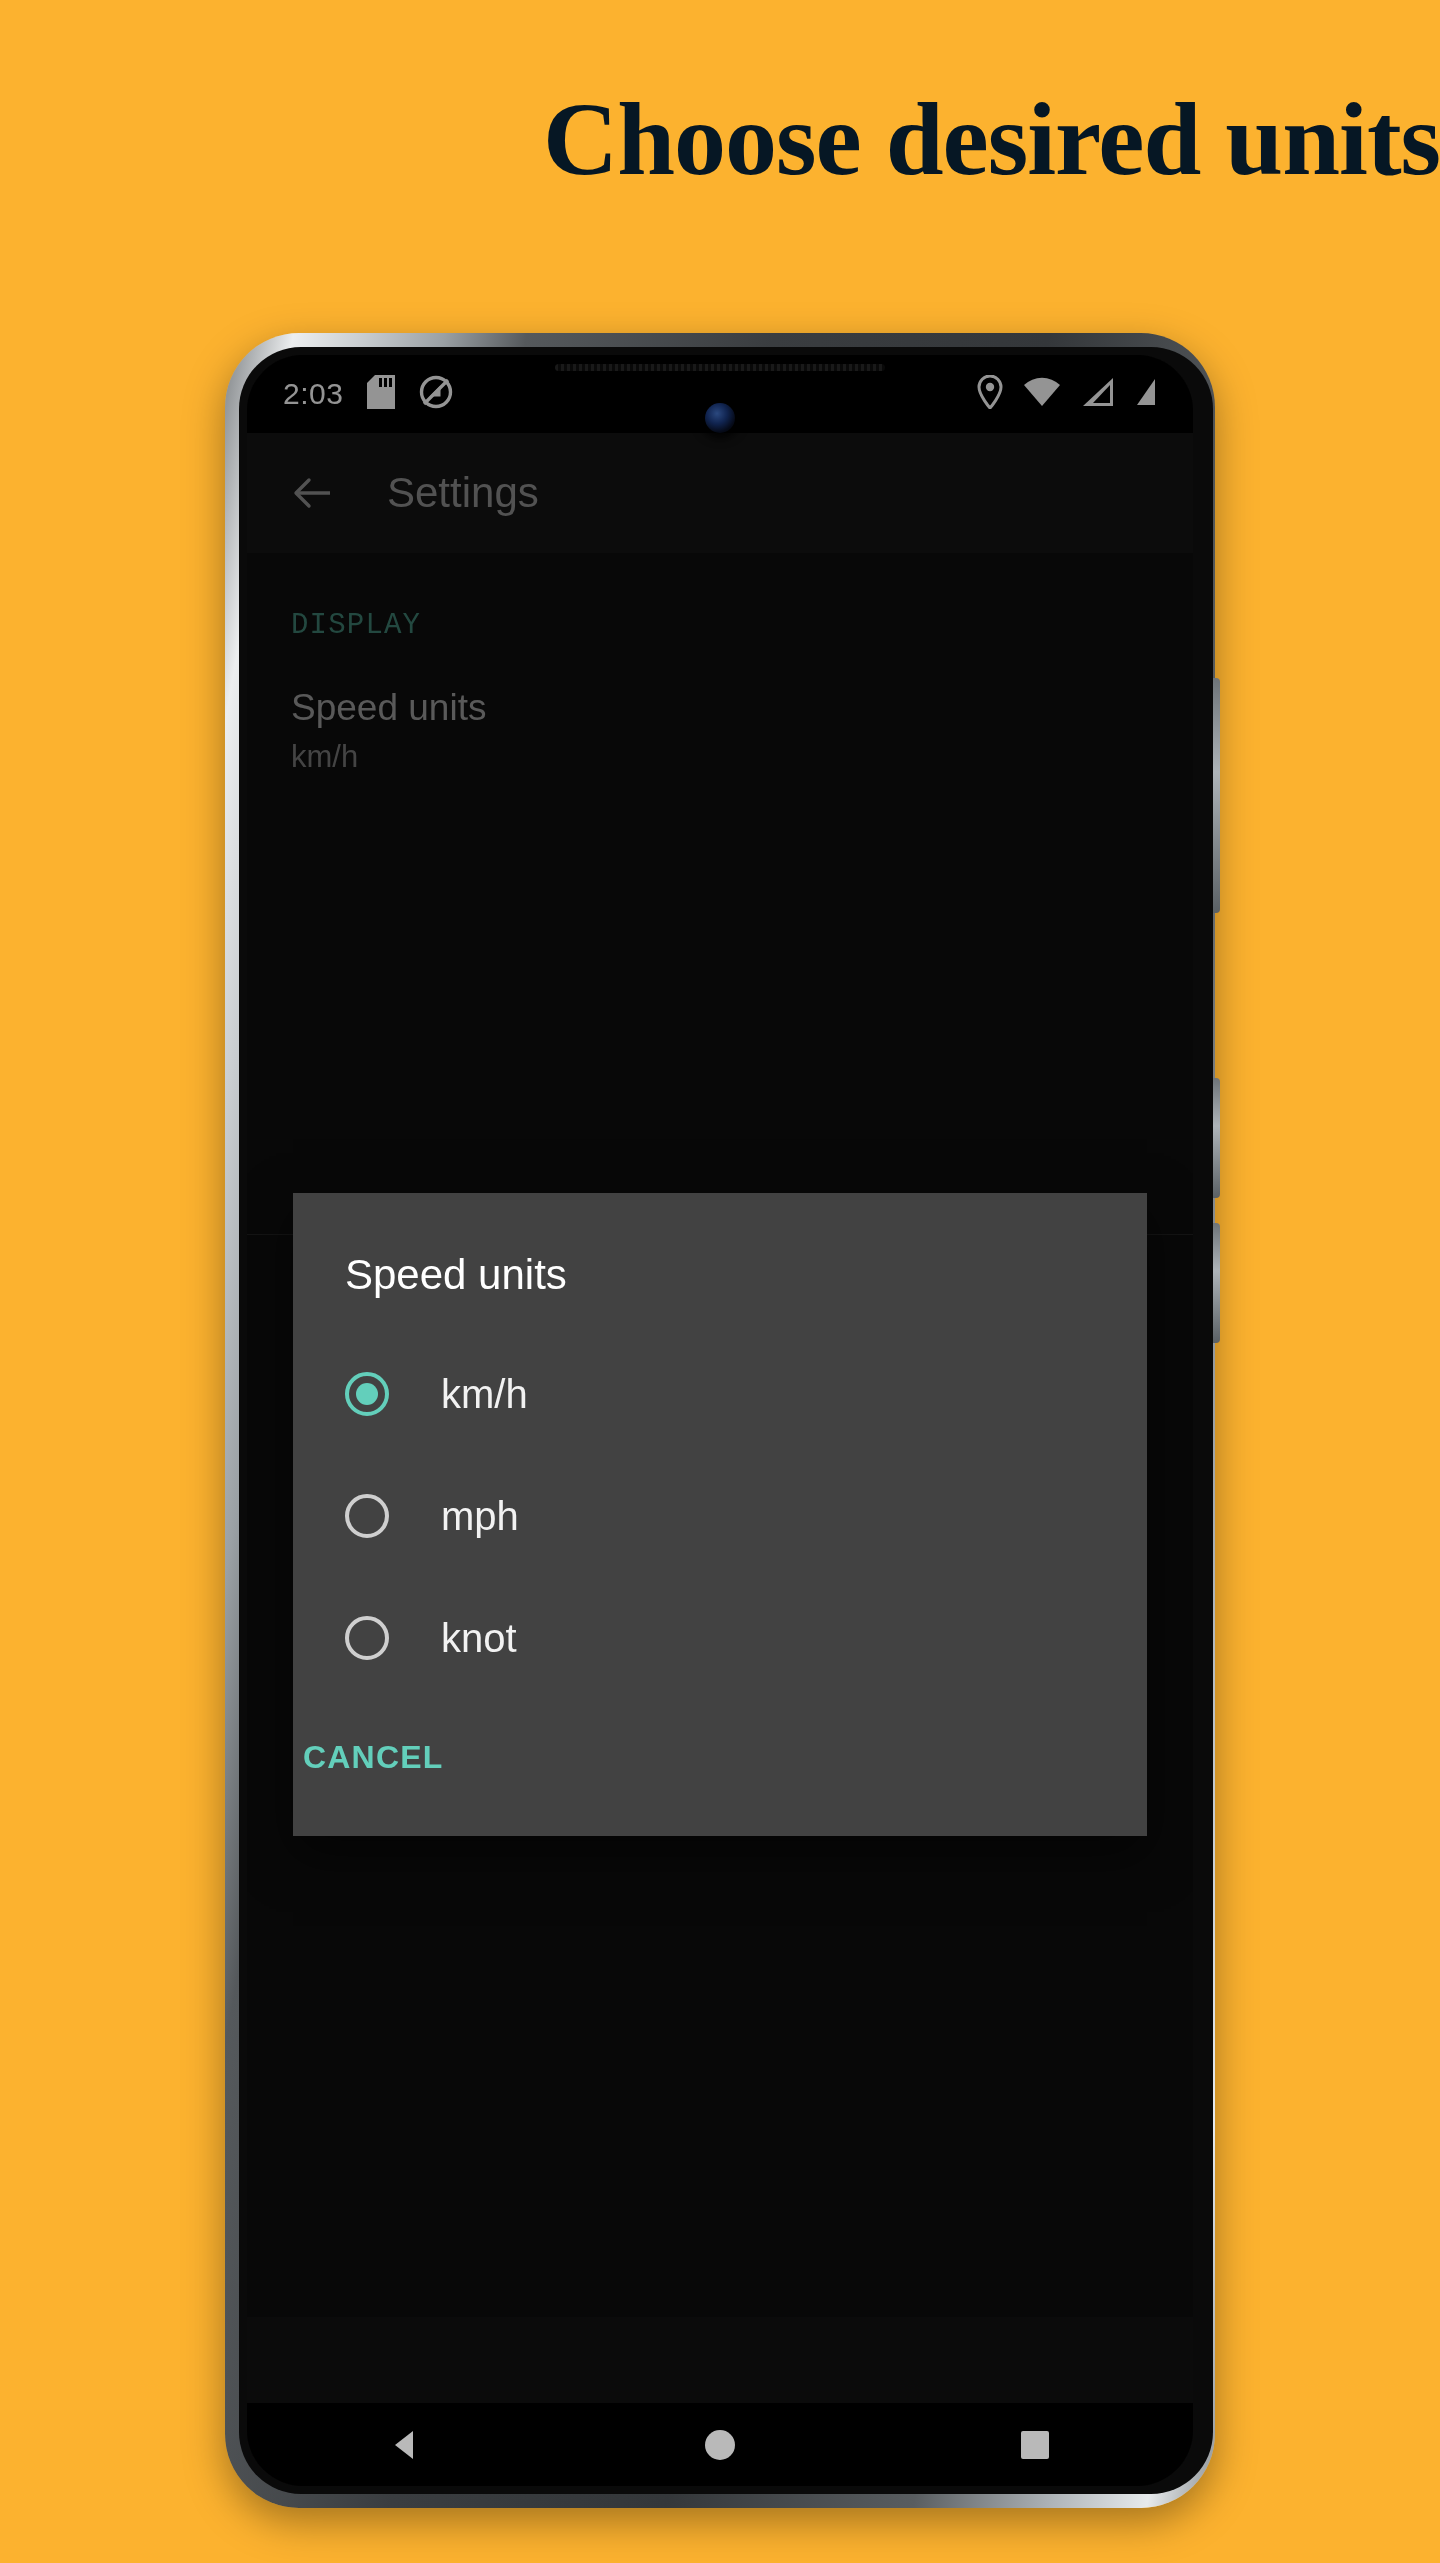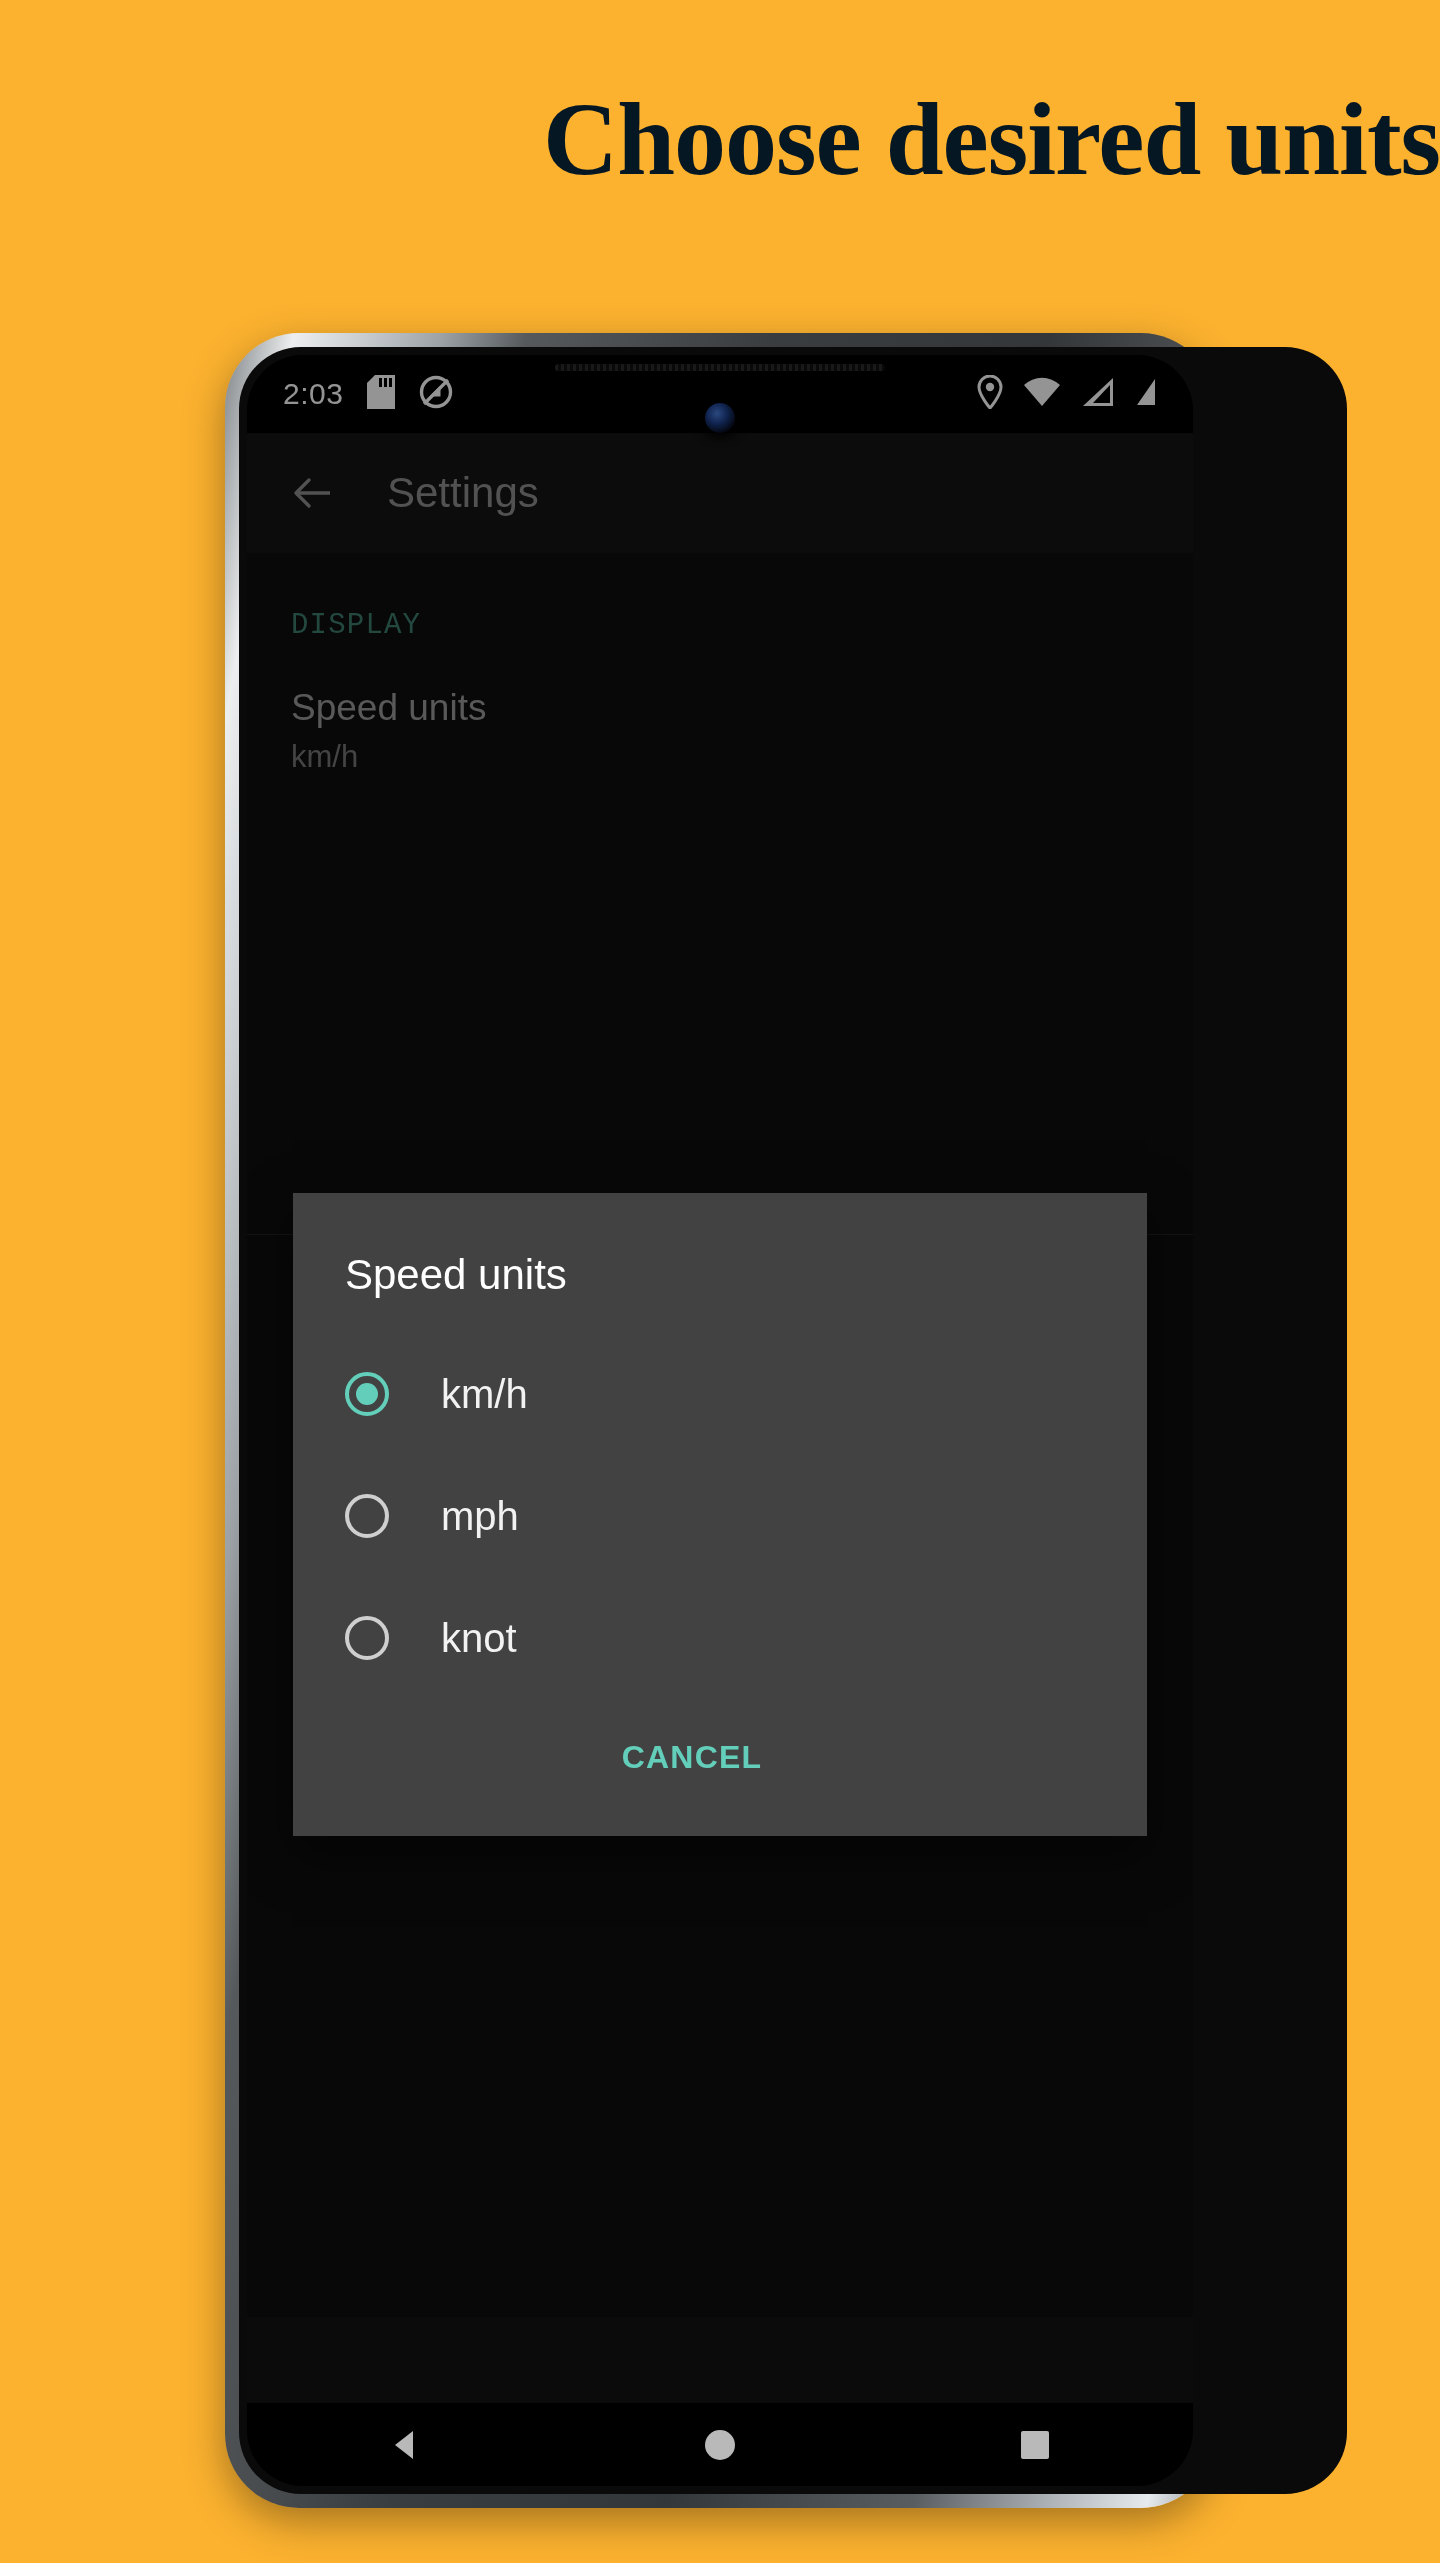--- a/index.html
+++ b/index.html
@@ -44,21 +44,21 @@
     position:absolute;right:-5px;
     width:10px;border-radius:4px;
     background:linear-gradient(180deg,#6e7478,#aeb4b8 40%,#5b6165);
   }
   #sb1{top:345px;height:235px;}
   #sb2{top:745px;height:120px;}
   #sb3{top:890px;height:120px;}
 
   #phone-inner{
     position:absolute;left:14px;top:14px;
-    width:1108px;height:2147px;
+    width:974px;height:2147px;
     border-radius:62px;
     background:#0a0a0a;
     overflow:hidden;
   }
   #screen{
     position:absolute;left:8px;top:8px;
     width:946px;height:2131px;
     border-radius:56px;
     background:#0e0e0e;
     overflow:hidden;
@@ -149,21 +149,21 @@
   }
   .radio.checked{border-color:#63cfbb;}
   .radio.checked::after{
     content:"";width:22px;height:22px;border-radius:50%;
     background:#63cfbb;display:block;
   }
   .opt-label{
     color:#f2f2f2;font-size:40px;margin-left:52px;
   }
   #dialog-actions{
-    display:flex;justify-content:center;
+    display:flex;justify-content:flex-start;
     padding:26px 56px 46px 0;
   }
   #cancel-button{
     color:#63cfbb;font-size:32px;letter-spacing:1.2px;
     font-weight:bold;
     background:transparent;border:0;cursor:pointer;
     font-family:"Liberation Sans",sans-serif;
     padding:14px 10px;
   }
 

